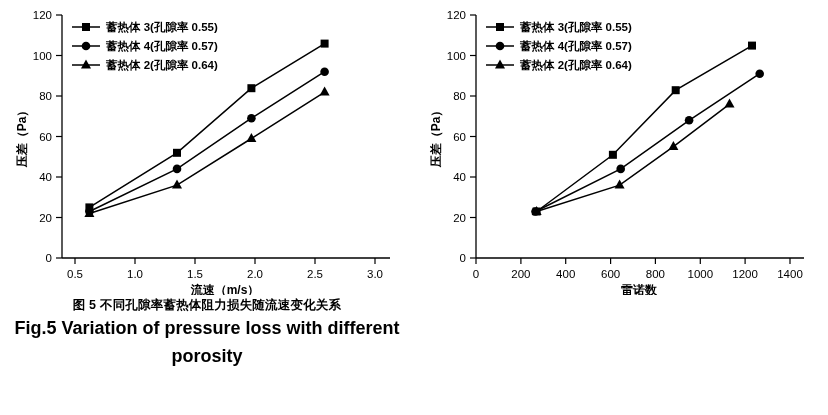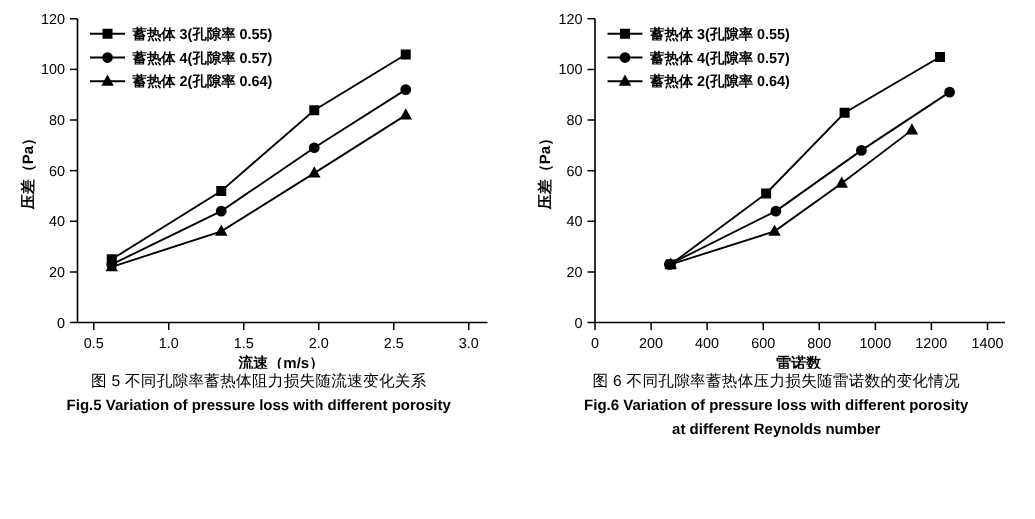--- a/index.html
+++ b/index.html
@@ -43,25 +43,25 @@
     top: 296px;
     width: 414px;
     text-align: center;
   }
   .caption-line {
     display: block;
     line-height: 1.55;
   }
   .cap-cn {
     font-size: 12.5px;
-    font-weight: normal;
+    font-weight: bold;
     letter-spacing: 0.2px;
   }
   .cap-en1, .cap-en2 {
-    font-size: 12px;
+    font-size: 18px;
     font-weight: bold;
   }
   
 </style>
 </head>
 <body>
 
 <div class="page">
 
   <div class="figure-block">
@@ -245,20 +245,15 @@
           <circle cx="86" cy="46" r="4.3" fill="#000"></circle>
           <text x="106" y="50" font-family="Liberation Sans, sans-serif" font-size="11.5" font-weight="bold" fill="#000">蓄热体 4(孔隙率 0.57)</text>
 
           <line x1="72" y1="65" x2="100" y2="65" stroke="#000" stroke-width="1.5"></line>
           <polygon points="86,59.5 91,68.5 81,68.5" fill="#000"></polygon>
           <text x="106" y="69" font-family="Liberation Sans, sans-serif" font-size="11.5" font-weight="bold" fill="#000">蓄热体 2(孔隙率 0.64)</text>
         </g>
       </svg>
     </div>
 
-    <div class="caption">
-      <span class="caption-line cap-cn">图 6  不同孔隙率蓄热体压力损失随雷诺数的变化情况</span>
-      <span class="caption-line cap-en1">Fig.6 Variation of pressure loss with different porosity</span>
-      <span class="caption-line cap-en2">at different Reynolds number</span>
-    </div>
   </div>
 
 </div>
 
 </body></html>

